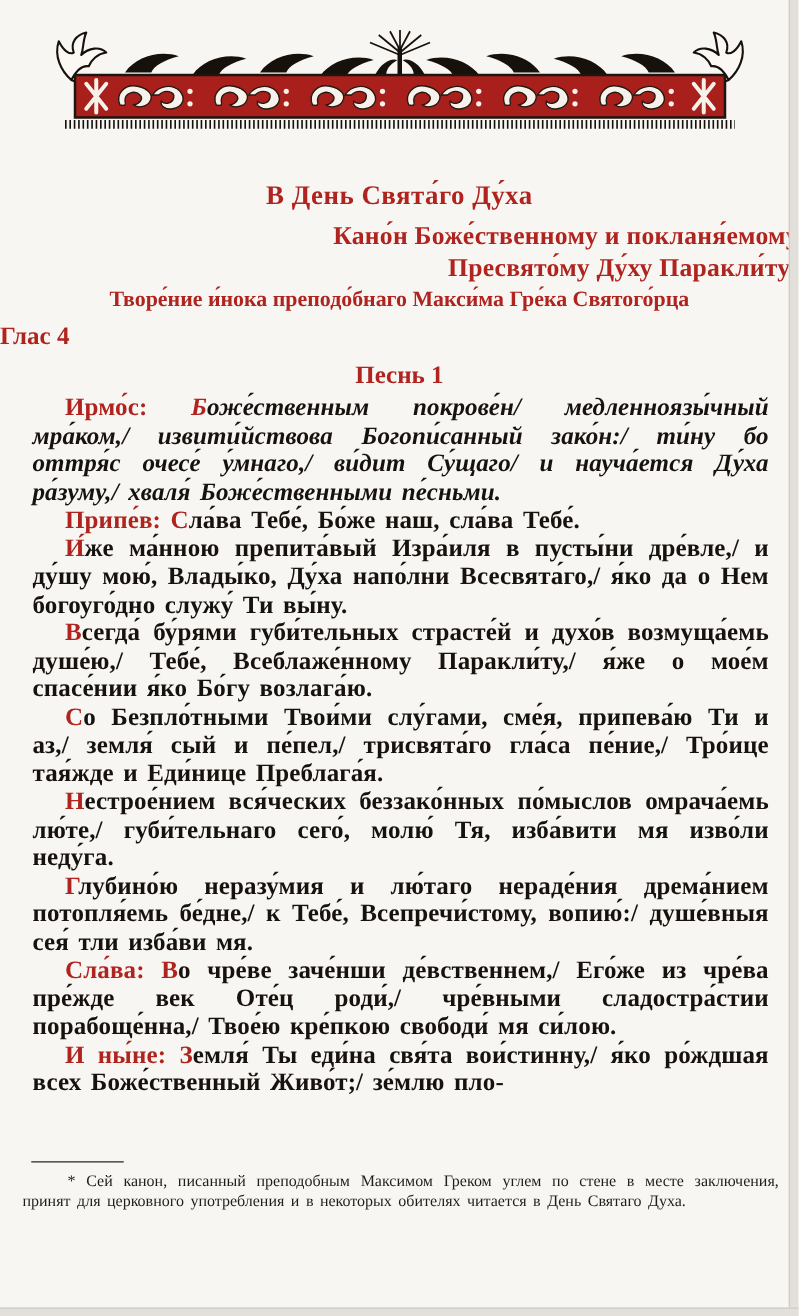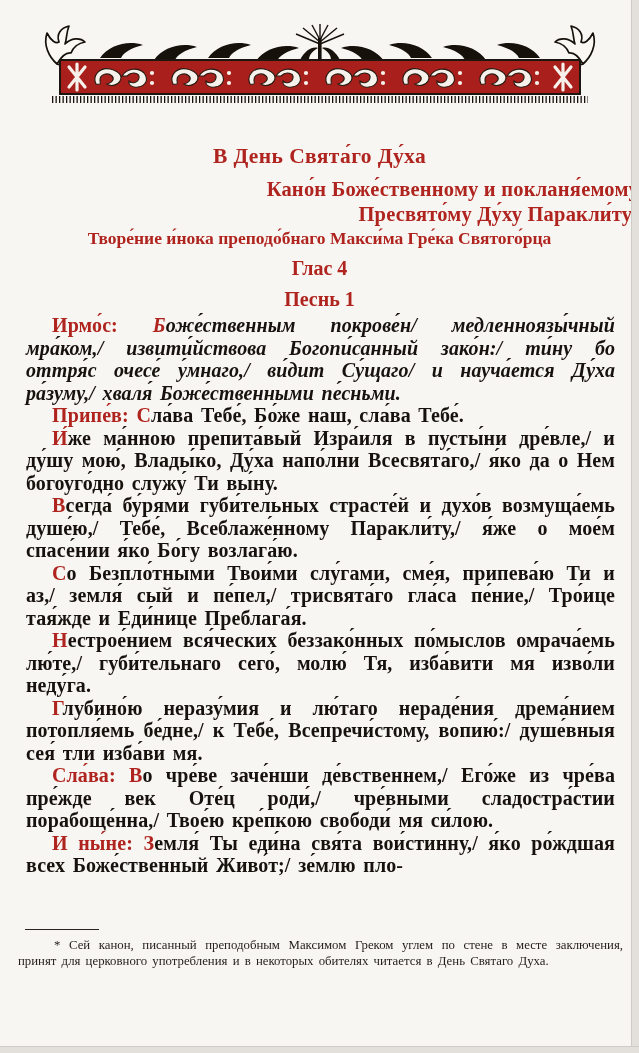--- a/index.html
+++ b/index.html
@@ -16,21 +16,21 @@
     color:var(--ink);
     font-family:"Liberation Serif","DejaVu Serif",serif;
     overflow:hidden;
   }
   .headpiece{display:block;margin:24px auto 0;}
   .red{color:var(--accent);}
   .t-feast{margin:32px 0 0;font-size:21.5px;line-height:24px;text-align:center;font-weight:700;letter-spacing:.4px;color:var(--accent);}
   .t-canon{margin:10px 0 0;font-size:20.5px;line-height:22px;text-align:right;font-weight:700;color:var(--accent);letter-spacing:.2px;}
   .fn-mark{font-size:13px;vertical-align:6px;}
   .t-author{margin:3px 0 0;font-size:17.5px;line-height:20px;text-align:center;font-weight:700;color:var(--accent);}
-  .t-tone{margin:9px 0 0;font-size:20px;line-height:22px;text-align:center;font-weight:700;color:var(--accent);}
+  .t-tone{margin:9px 0 0;font-size:20px;line-height:22px;font-weight:700;color:var(--accent);}
   .t-ode{margin:9px 0 0;font-size:20px;line-height:22px;text-align:center;font-weight:700;color:var(--accent);}
   .verses{margin:4px 0 16px;padding:0 24px 0 26px;}
   .verses p{
     margin:0;
     font-size:20px;line-height:22.5px;
     font-weight:700;
     text-align:justify;
     text-indent:26px;
     word-spacing:2.5px;
     letter-spacing:.1px;

